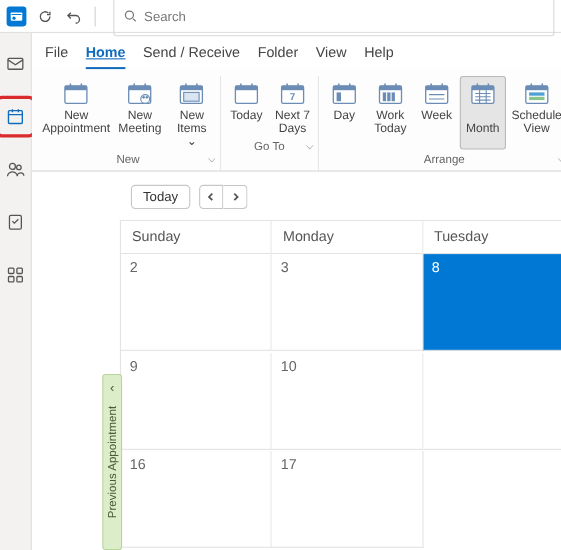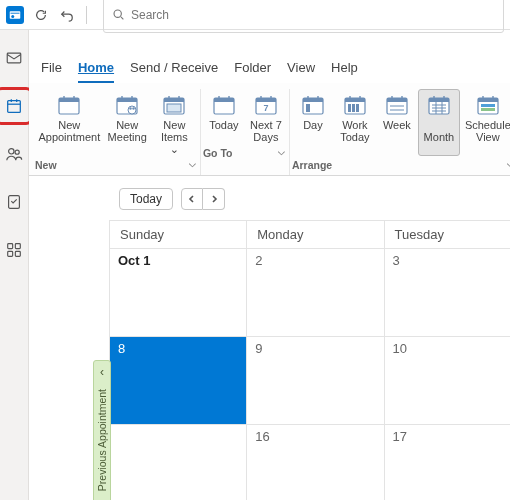--- a/index.html
+++ b/index.html
@@ -17,33 +17,33 @@
 
   
   .rail { width: 40px; background: #f3f2f1; border-right: 1px solid #e1dfdd; display: flex; flex-direction: column; align-items: center; padding-top: 14px; gap: 20px; }
   .rail-item { width: 28px; height: 28px; display: flex; align-items: center; justify-content: center; color: #555; cursor: pointer; border-radius: 2px; }
   .rail-item.selected { outline: 3px solid #d92b2b; outline-offset: 2px; color: #0f6cbd; }
 
   .content { flex: 1; display: flex; flex-direction: column; }
 
   
   .menu { display: flex; gap: 16px; padding: 6px 12px 0; font-size: 13px; color: #444; }
-  .menu span { padding: 4px 0 6px; cursor: pointer; margin-top: 20px; }
+  .menu span { padding: 4px 0 6px; cursor: pointer; }
   .menu span.active { color: #0f6cbd; border-bottom: 2px solid #0f6cbd; font-weight: 600; text-decoration: underline; }
 
   
   .ribbon { display: flex; border-bottom: 1px solid #d8d8d8; padding: 6px 4px 0; background: #fdfdfd;}
   .r-group { display: flex; flex-direction: column; align-items: center; padding: 0 2px; border-right: 1px solid #e6e6e6; }
   .r-group:last-child { border-right: none; }
   .r-btns { display: flex; }
   .r-btn { display: flex; flex-direction: column; align-items: center; justify-content: flex-start; padding: 2px 4px 0; min-width: 40px; cursor: pointer; text-align: center; border: 1px solid transparent; border-radius: 3px; }
   .r-btn.pressed { background: #e5e5e5; border: 1px solid #b9b9b9; gap: 12px; }
   .r-btn .r-icon { width: 32px; height: 26px; display: flex; align-items: center; justify-content: center; }
   .r-btn .r-label { font-size: 11px; line-height: 12px; color: #444; margin-top: 1px; min-height: 24px; white-space: pre-line; }
-  .r-group .grp-label { font-size: 10.5px; color: #666; padding: 3px 0 4px; width: 100%; text-align: left; position: relative; font-weight: bold; }
+  .r-group .grp-label { font-size: 10.5px; color: #666; padding: 3px 0 4px; width: 100%; text-align: center; position: relative; }
   .grp-label::after { content: "⌵"; position: absolute; right: 2px; font-size: 9px; color: #888; }
 
   
   .cal-head { display: flex; align-items: center; gap: 8px; padding: 12px 14px 10px 90px; }
   .today-btn { border: 1px solid #c6c6c6; border-radius: 4px; padding: 3px 10px; font-size: 12px; cursor: pointer; background: #fff; }
   .nav-btns { display: flex; }
   .nav-btn { width: 22px; height: 22px; border: 1px solid #c6c6c6; display: flex; align-items: center; justify-content: center; cursor: pointer; background: #fff; }
   .nav-btn:first-child { border-radius: 4px 0 0 4px; }
   .nav-btn:last-child { border-radius: 0 4px 4px 0; border-left: none; }
   .month-title { font-size: 20px; font-weight: 600; color: #333; margin-left: 14px; }
@@ -312,21 +312,20 @@
             </svg>
           </div>
       </div>
     </div>
 
     <div class="cal-wrap">
       <div class="grid" id="grid">
           <div class="dayhead">Sunday</div>
           <div class="dayhead">Monday</div>
           <div class="dayhead">Tuesday</div>
-          <div class="cell first">Oct 1</div>
           <div class="cell">2</div>
           <div class="cell">3</div>
           <div class="cell selected">8</div>
           <div class="cell">9</div>
           <div class="cell">10</div>
           <div class="cell"></div>
           <div class="cell">16</div>
           <div class="cell">17</div>
         </div>
       <div class="prev-appt">

